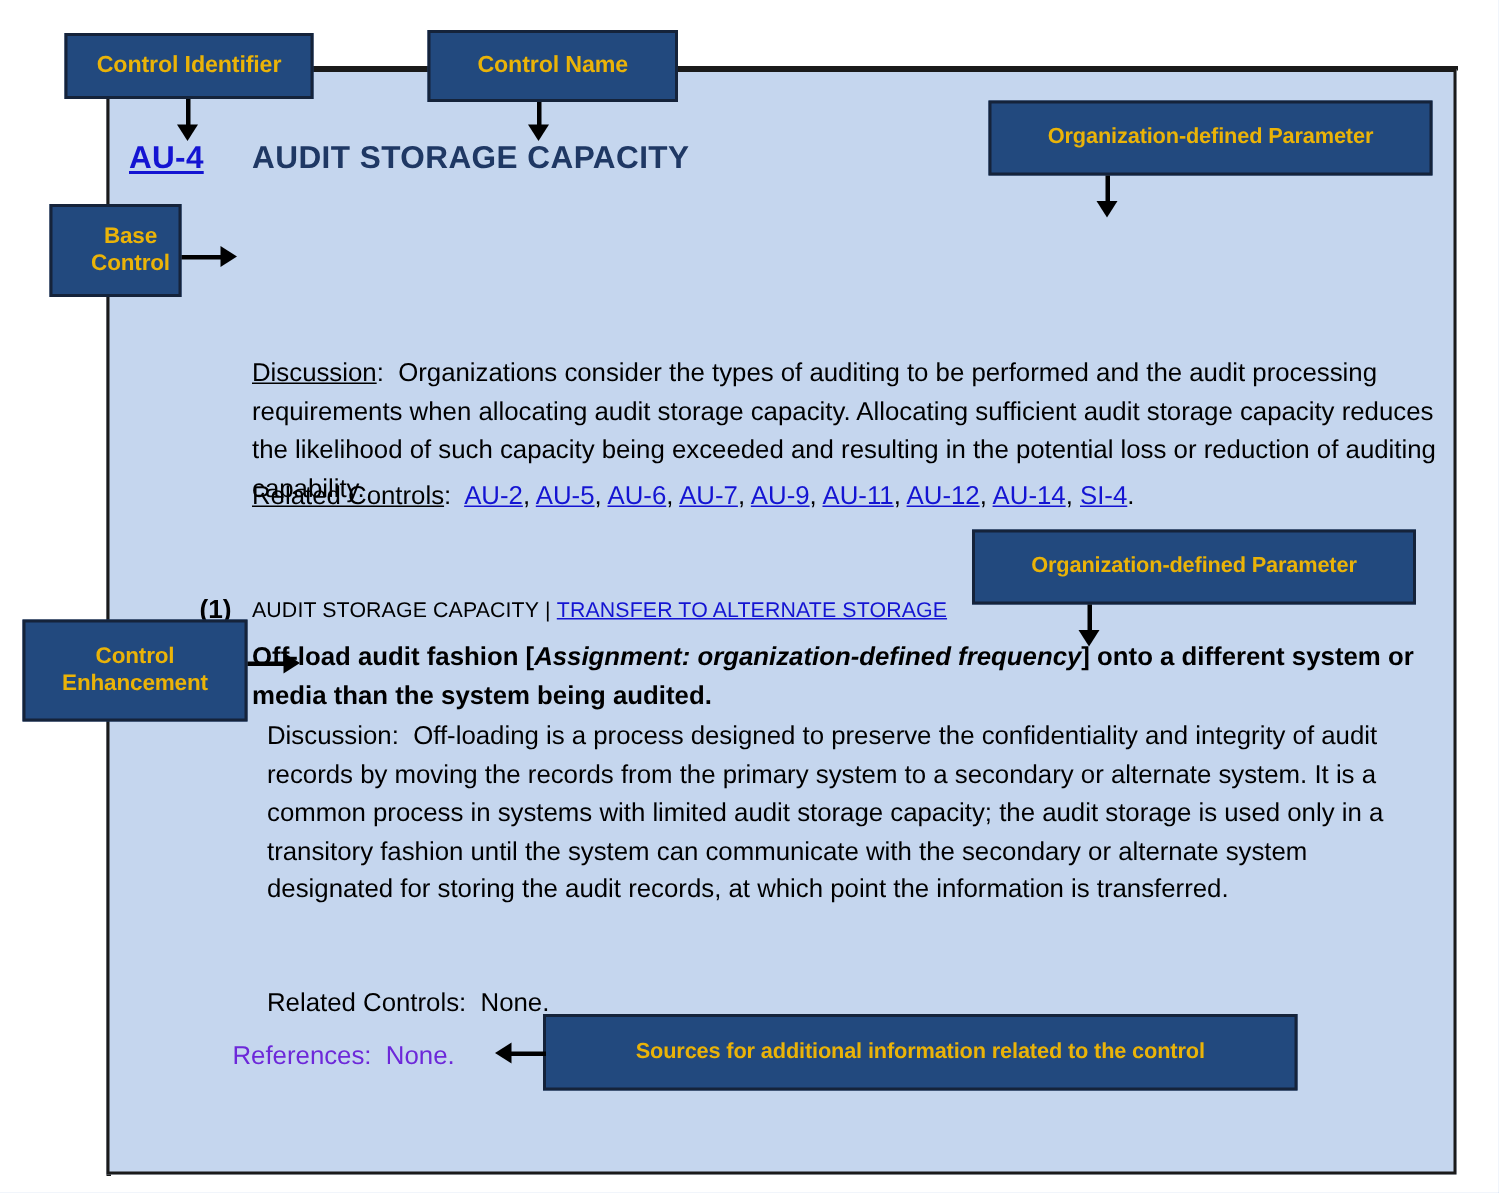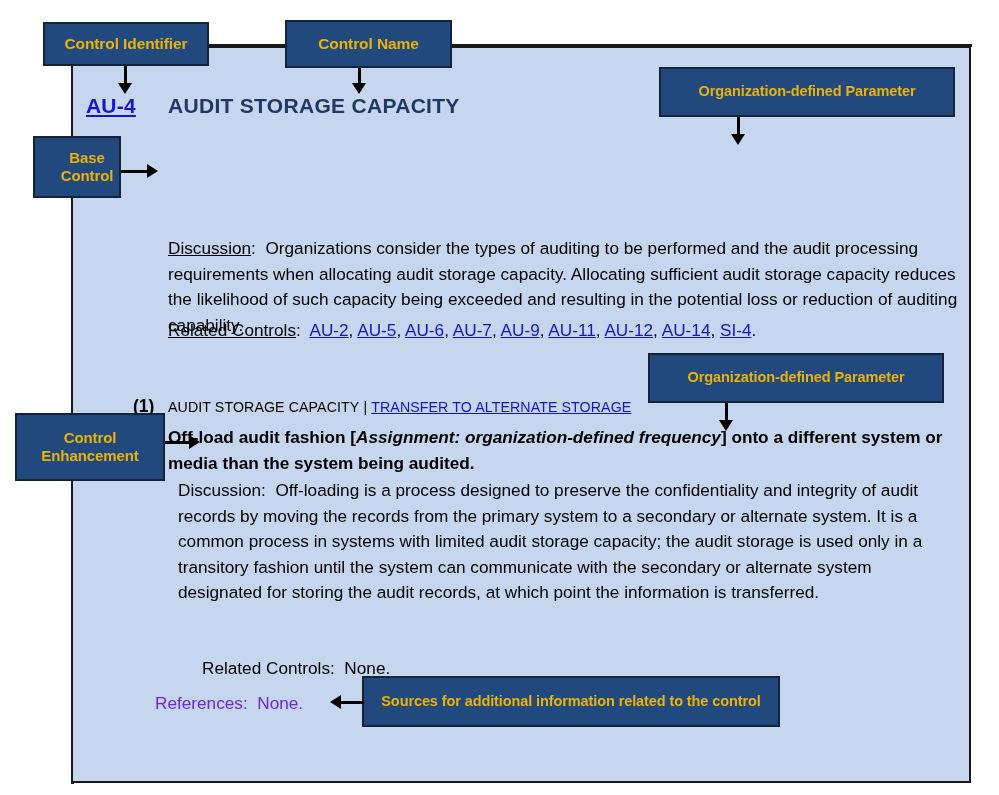--- a/index.html
+++ b/index.html
@@ -224,21 +224,21 @@
 
     <div class="enh-body" style="top:377px;">
       <span>Off-load audit fashion [</span><em>Assignment: organization-defined frequency</em><span>] onto a different system or media than the system being audited.</span>
     </div>
 
     <div class="enh-sub" style="top:430px;">
       <span class="lbl">Discussion</span>:&nbsp;
       <span>Off-loading is a process designed to preserve the confidentiality and integrity of audit records by moving the records from the primary system to a secondary or alternate system. It is a common process in systems with limited audit storage capacity; the audit storage is used only in a transitory fashion until the system can communicate with the secondary or alternate system designated for storing the audit records, at which point the information is transferred.</span>
     </div>
 
-    <div class="enh-sub" style="top:608px;margin-left:24px;">
+    <div class="enh-sub" style="top:608px;">
       <span class="lbl">Related Controls</span>:&nbsp;
       <span>None.</span>
     </div>
 
     <div class="refs" style="top:643px;">
       <span class="lbl">References</span>:&nbsp;
       <span>None.</span>
     </div>
 
   </div>
@@ -287,19 +287,19 @@
 
 <div class="callout" style="left:15px; top:413px; width:150px; height:68px; font-size:15px; flex-direction:column;">
   <span>Control</span>
   <span>Enhancement</span>
 </div>
 <div class="arrow-right" style="left:165px; top:432px; width:36px; height:20px;">
   <div class="shaft" style="width:26px;"></div>
   <div class="head" style="left:24px;"></div>
 </div>
 
-<div class="callout" style="left:362px; top:676px; width:418px; height:51px; font-size:14.5px;">
+<div class="callout" style="left:362px; top:676px; width:503px; height:51px; font-size:14.5px;">
   <span>Sources for additional information related to the control</span>
 </div>
 <div class="arrow-left" style="left:330px; top:692px; width:34px; height:20px;">
   <div class="shaft" style="width:26px;"></div>
   <div class="head"></div>
 </div>
 
 </body></html>

